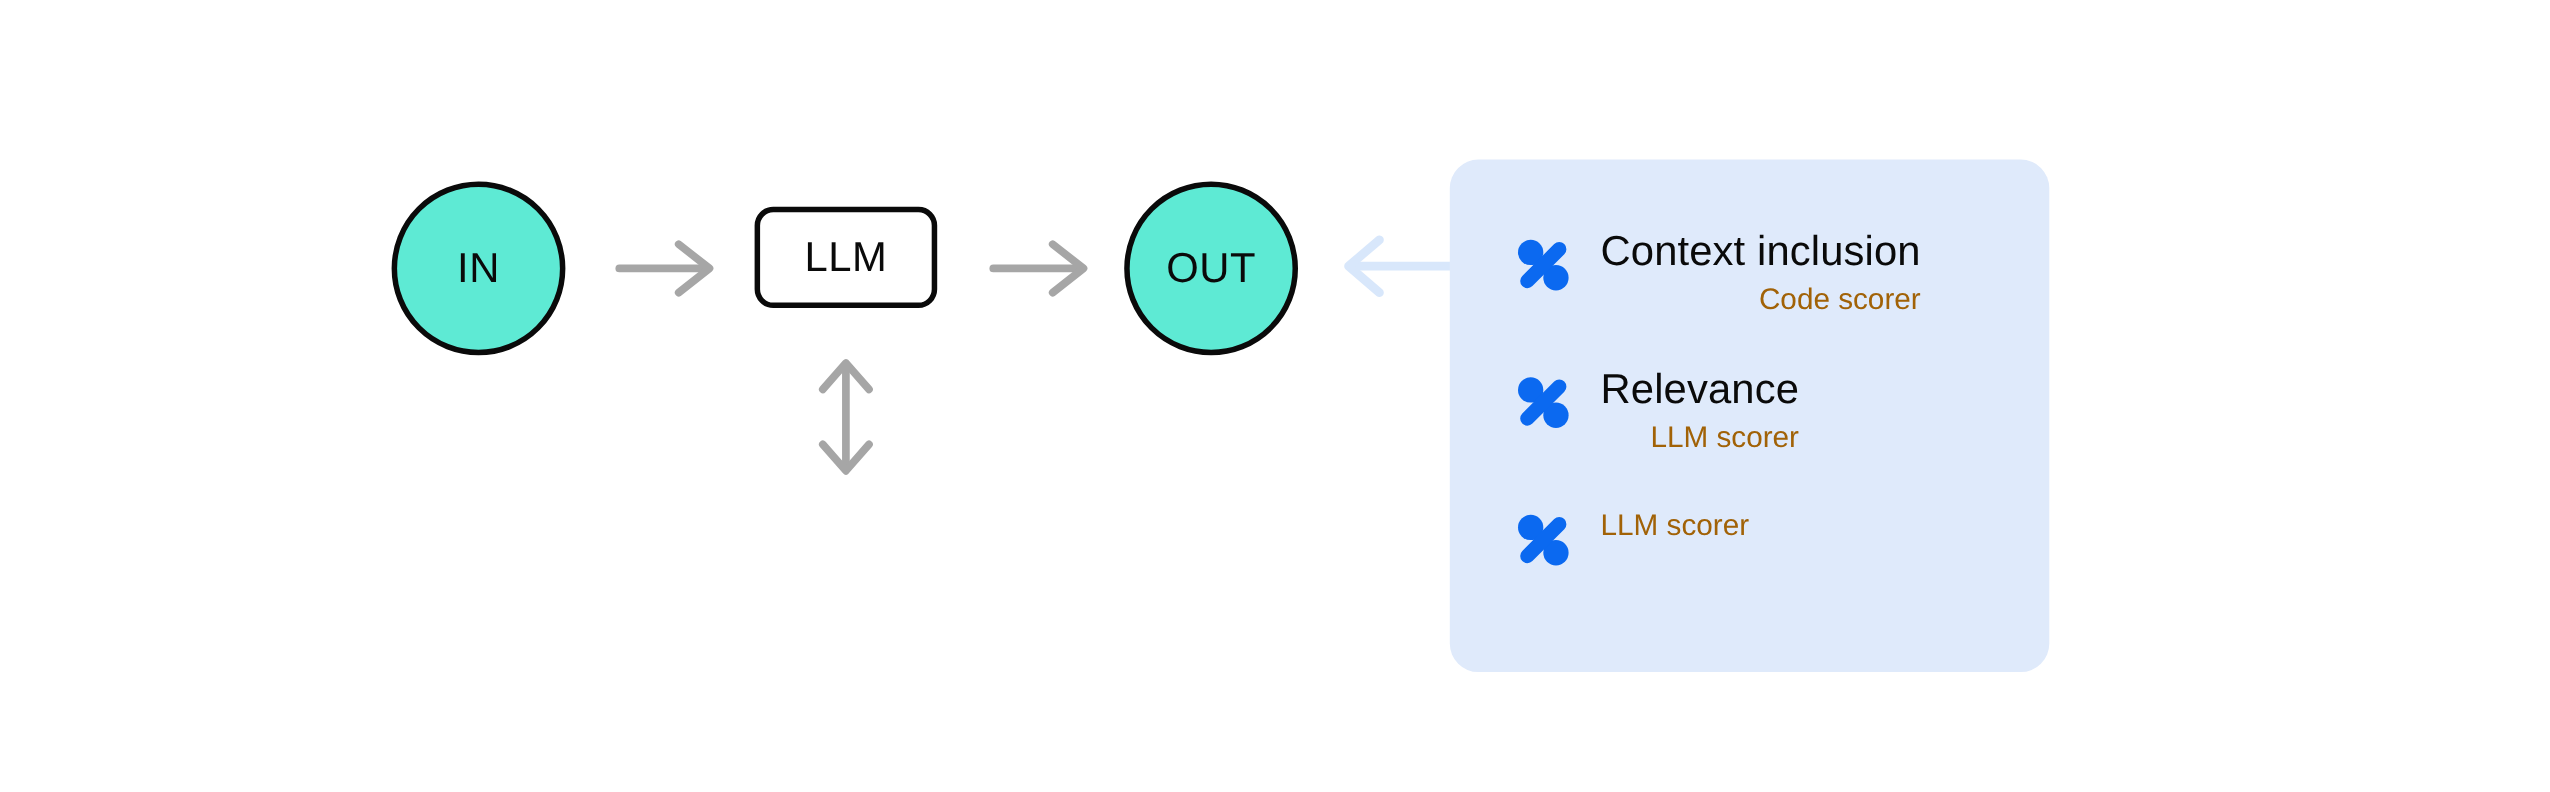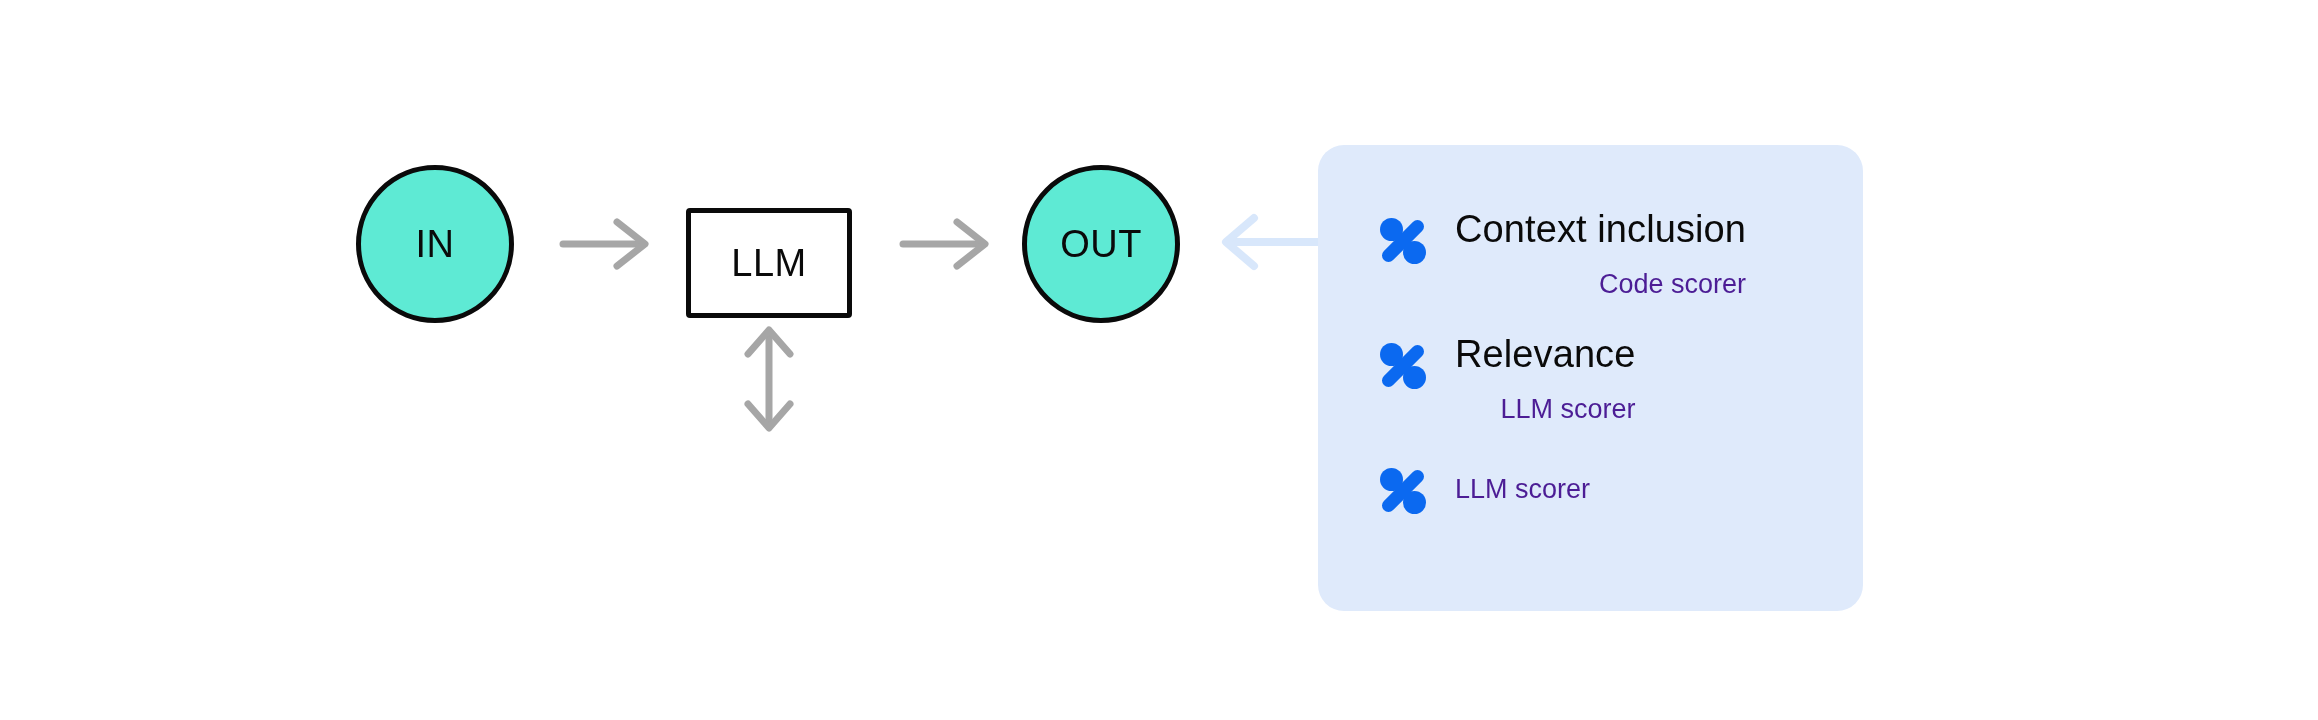--- a/index.html
+++ b/index.html
@@ -43,29 +43,28 @@
   }
 
   #node-in  { left: 356px; top: 165px; }
   #node-out { left: 1022px; top: 165px; }
 
   #node-llm {
     position: absolute;
     left: 686px;
     top: 188px;
     width: 166px;
-    height: 110px;
+    height: 92px;
     border: 5px solid #0a0a0a;
-    border-radius: 4px;
+    border-radius: 17px;
     box-sizing: border-box;
     background: #ffffff;
     display: flex;
     align-items: center;
     justify-content: center;
-    margin-top: 20px;
   }
   #node-llm .node-label {
     font-size: 38px;
     font-weight: 400;
     color: #0a0a0a;
     letter-spacing: 0.5px;
     line-height: 1;
   }
 
   
@@ -122,25 +121,25 @@
     font-weight: 400;
     color: #0a0a0a;
     line-height: 1.18;
     letter-spacing: 0.1px;
     white-space: nowrap;
     display: block;
   }
   .scorer-subtitle {
     font-size: 27px;
     font-weight: 400;
-    color: #4c1d95;
+    color: #a16207;
     line-height: 1.5;
     white-space: nowrap;
     display: block;
-    margin-top: 12px;
+    margin-top: 0;
   }
 </style>
 </head>
 <body>
 
 <div id="stage">
 
   <svg id="arrow-layer" viewBox="0 0 2318 720" width="2318" height="720" xmlns="http://www.w3.org/2000/svg">
 
     <g>

